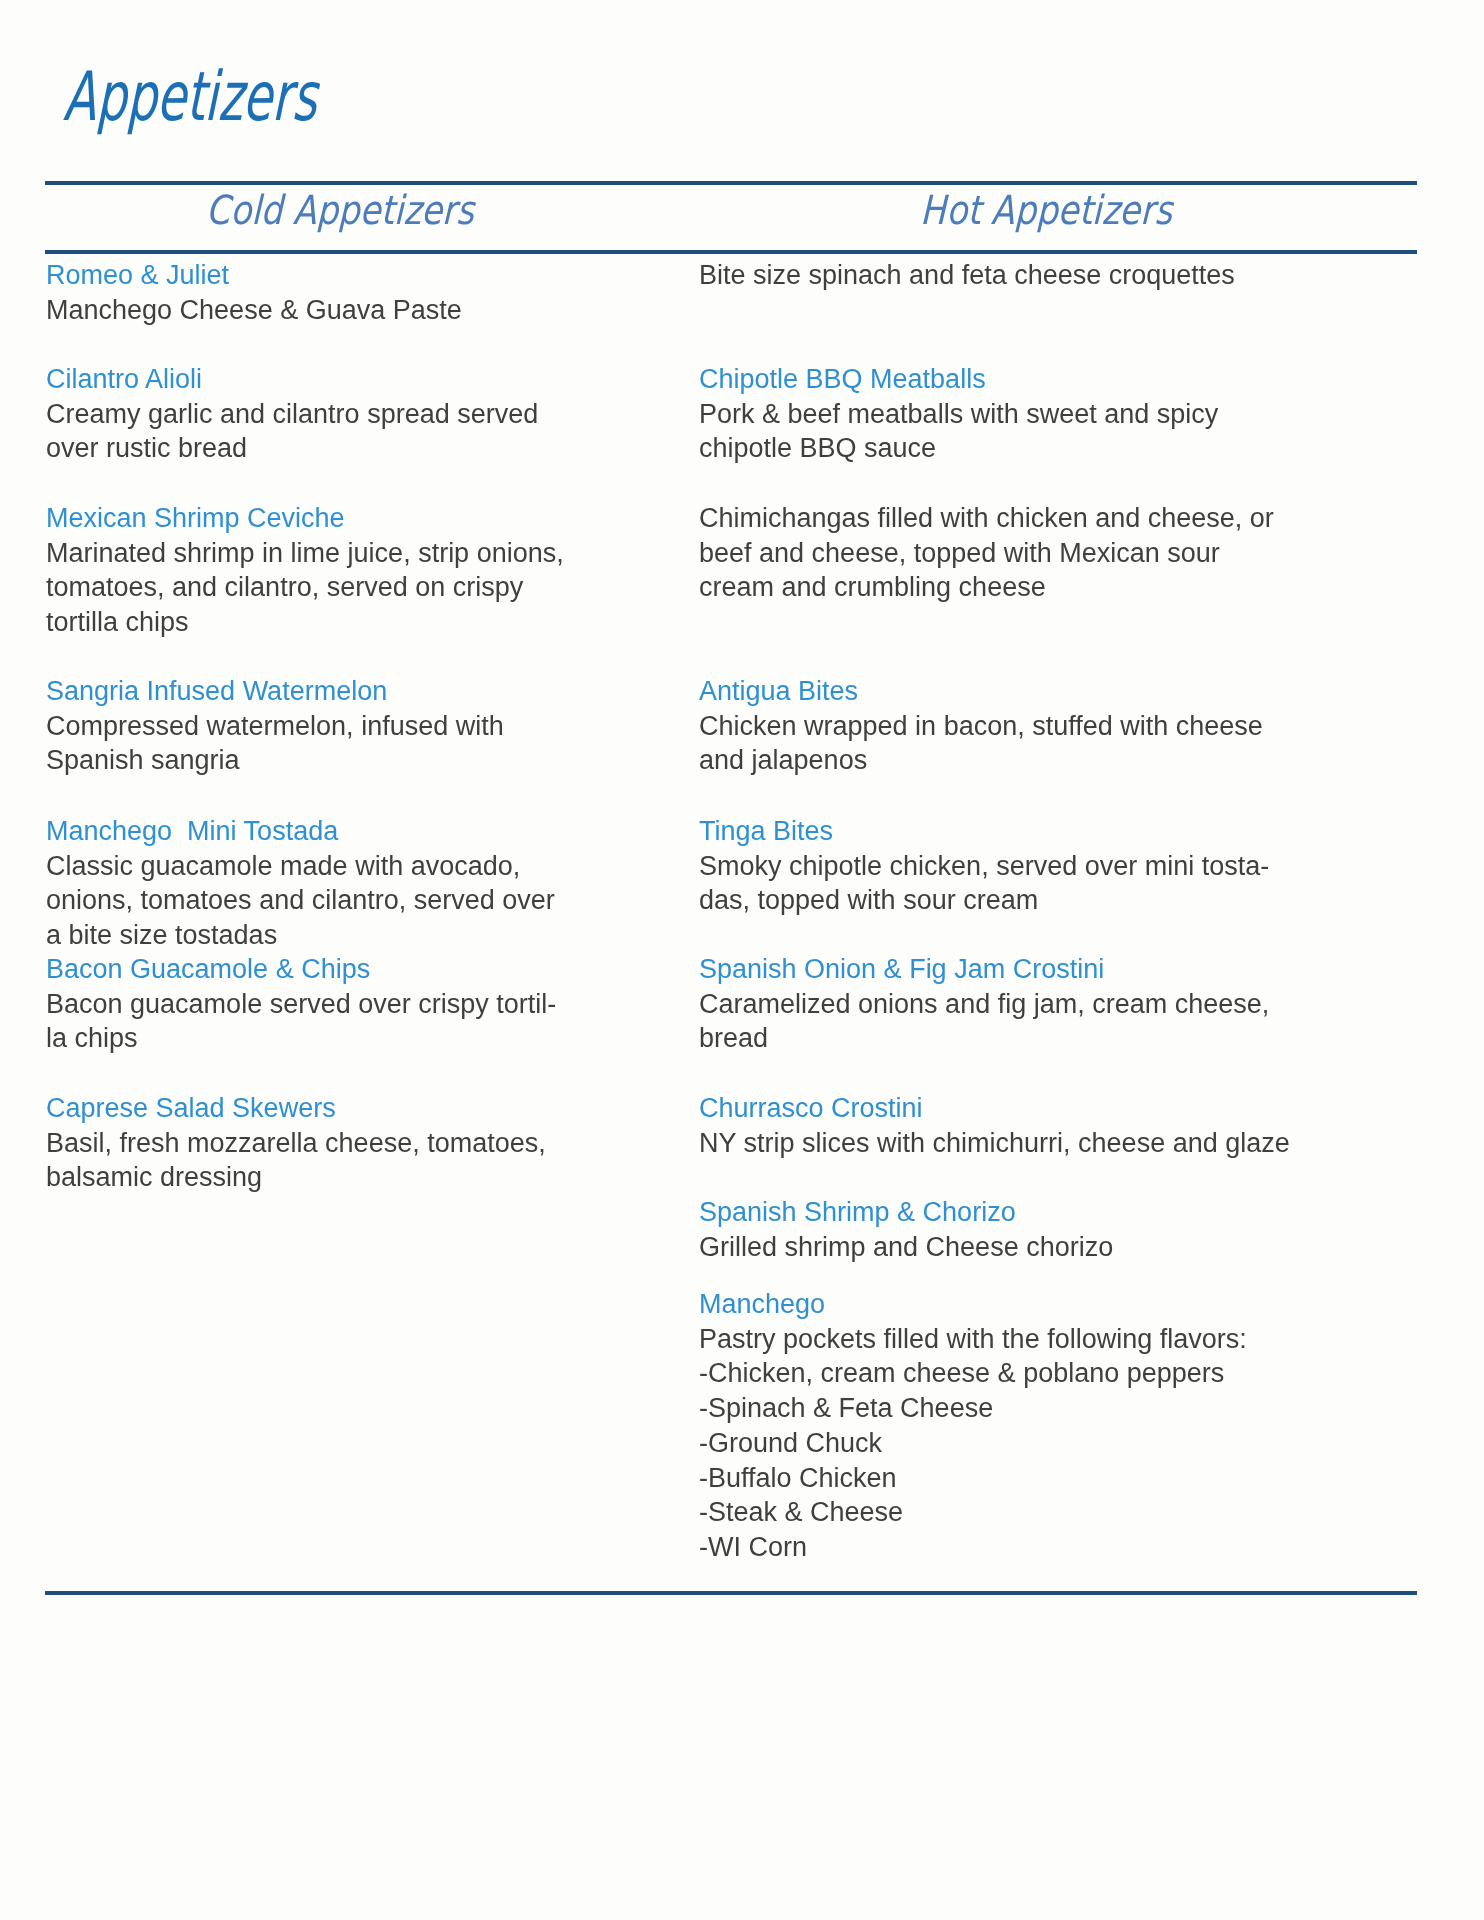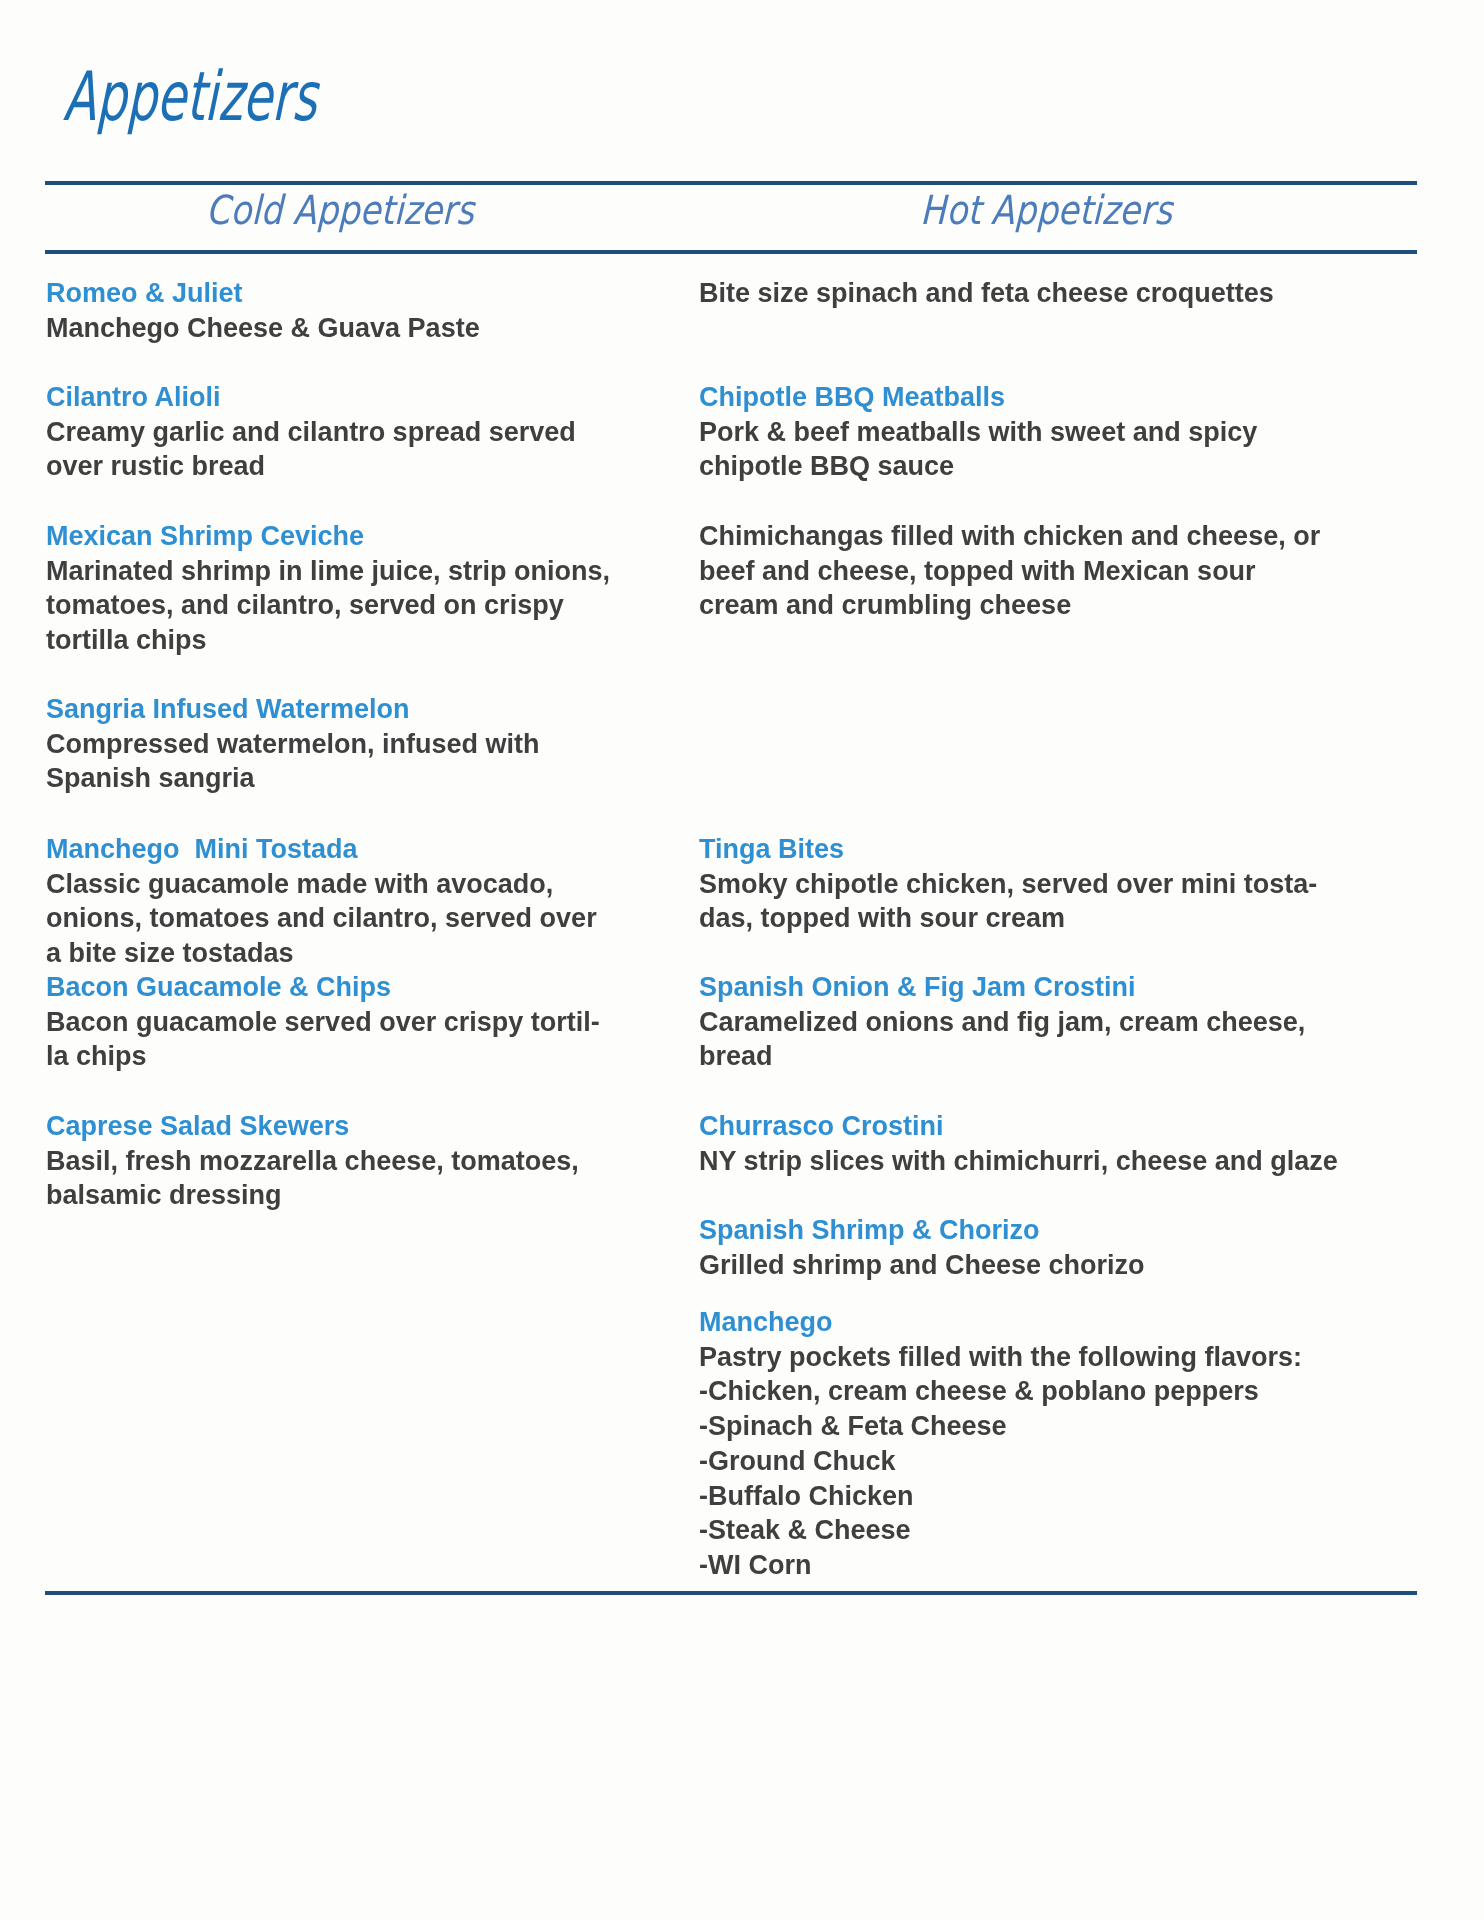--- a/index.html
+++ b/index.html
@@ -46,26 +46,25 @@
     color: var(--header-color, #4d7cba);
     transform: skewX(-4deg) scaleX(0.85);
     transform-origin: left top;
     white-space: pre;
   }
   .col-header.cold { left: 211px; }
   .col-header.hot  { left: 925px; }
   .menu {
     position: absolute;
     left: 46px;
-    top: 276px;
+    top: 258px;
     width: 1372px;
     display: grid;
     grid-template-columns: 653px 1fr;
     grid-template-rows: 104px 139px 173px 140px 138px 139px 104px 92px auto;
-    font-weight: bold;
   }
   .item { font-size: 27px; line-height: 34.7px; }
   .item-name {
     color: var(--name-color, #2e8fd2);
     white-space: pre;
   }
   .item-desc {
     color: var(--body-color, #3f3f3f);
     white-space: pre-line;
   }
@@ -129,20 +128,25 @@
     <div class="item" style="grid-column:2;grid-row:2">
       <div class="item-name">Chipotle BBQ Meatballs</div>
       <div class="item-desc">Pork &amp; beef meatballs with sweet and spicy
 chipotle BBQ sauce</div>
     </div>
     <div class="item" style="grid-column:2;grid-row:3">
       <div class="item-desc">Chimichangas filled with chicken and cheese, or
 beef and cheese, topped with Mexican sour
 cream and crumbling cheese</div>
     </div>
+    <div class="item" style="grid-column:2;grid-row:4">
+      <div class="item-name">Antigua Bites</div>
+      <div class="item-desc">Chicken wrapped in bacon, stuffed with cheese
+and jalapenos</div>
+    </div>
     <div class="item" style="grid-column:2;grid-row:5">
       <div class="item-name">Tinga Bites</div>
       <div class="item-desc">Smoky chipotle chicken, served over mini tosta-
 das, topped with sour cream</div>
     </div>
     <div class="item" style="grid-column:2;grid-row:6">
       <div class="item-name">Spanish Onion &amp; Fig Jam Crostini</div>
       <div class="item-desc">Caramelized onions and fig jam, cream cheese,
 bread</div>
     </div>

